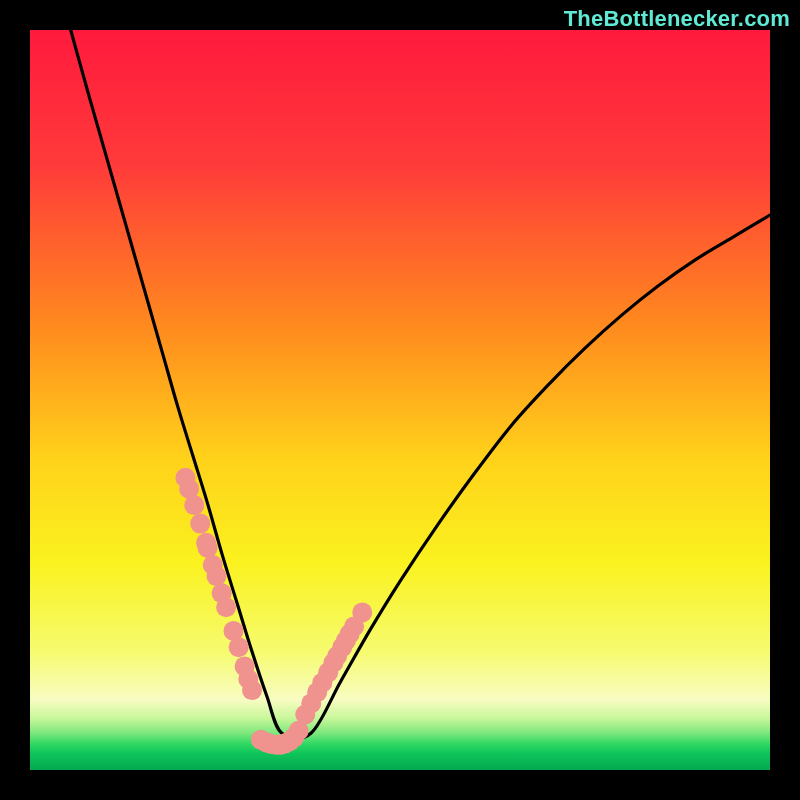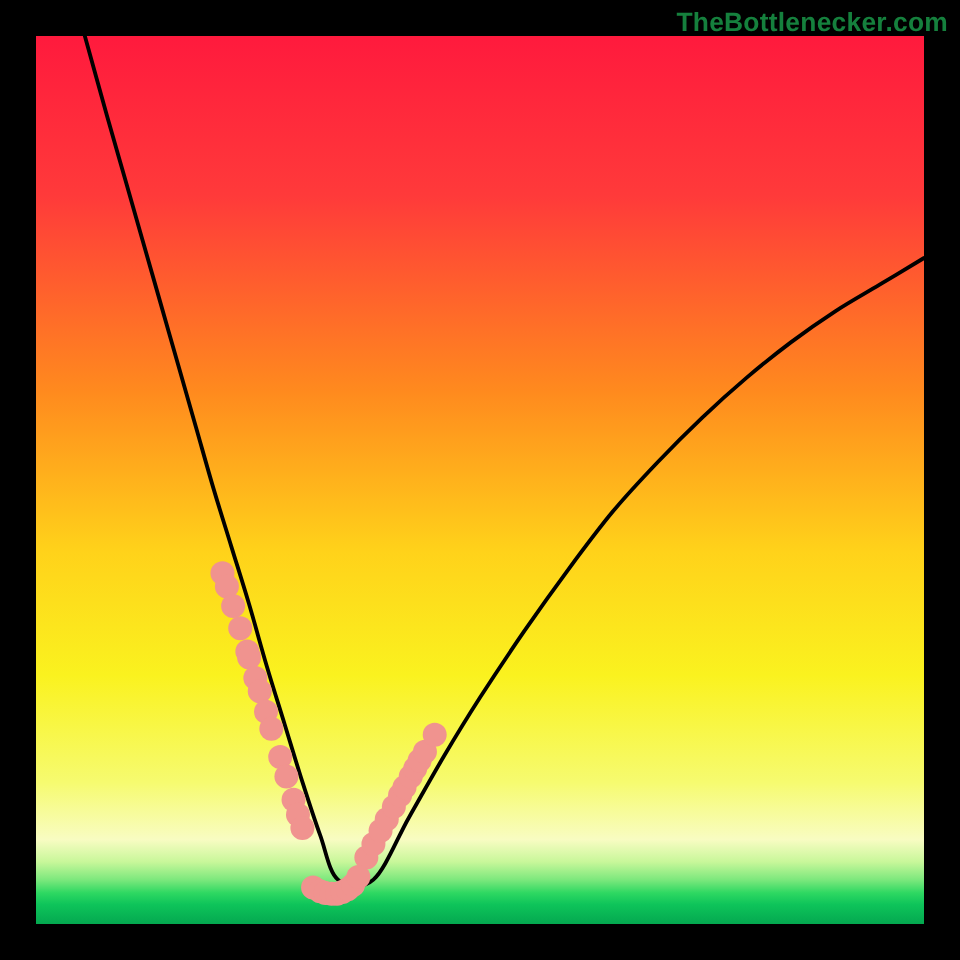--- a/index.html
+++ b/index.html
@@ -15,21 +15,21 @@
     position: absolute;
     top: 0;
     left: 0;
     width: 800px;
     height: 800px;
   }
   .watermark {
     position: absolute;
     top: 6px;
     right: 10px;
-    color: #15803d;
+    color: #5eead4;
     font-size: 22px;
     font-weight: 600;
     letter-spacing: 0.2px;
     z-index: 50;
   }
 </style>
 </head>
 <body>
 
 <div class="frame">

